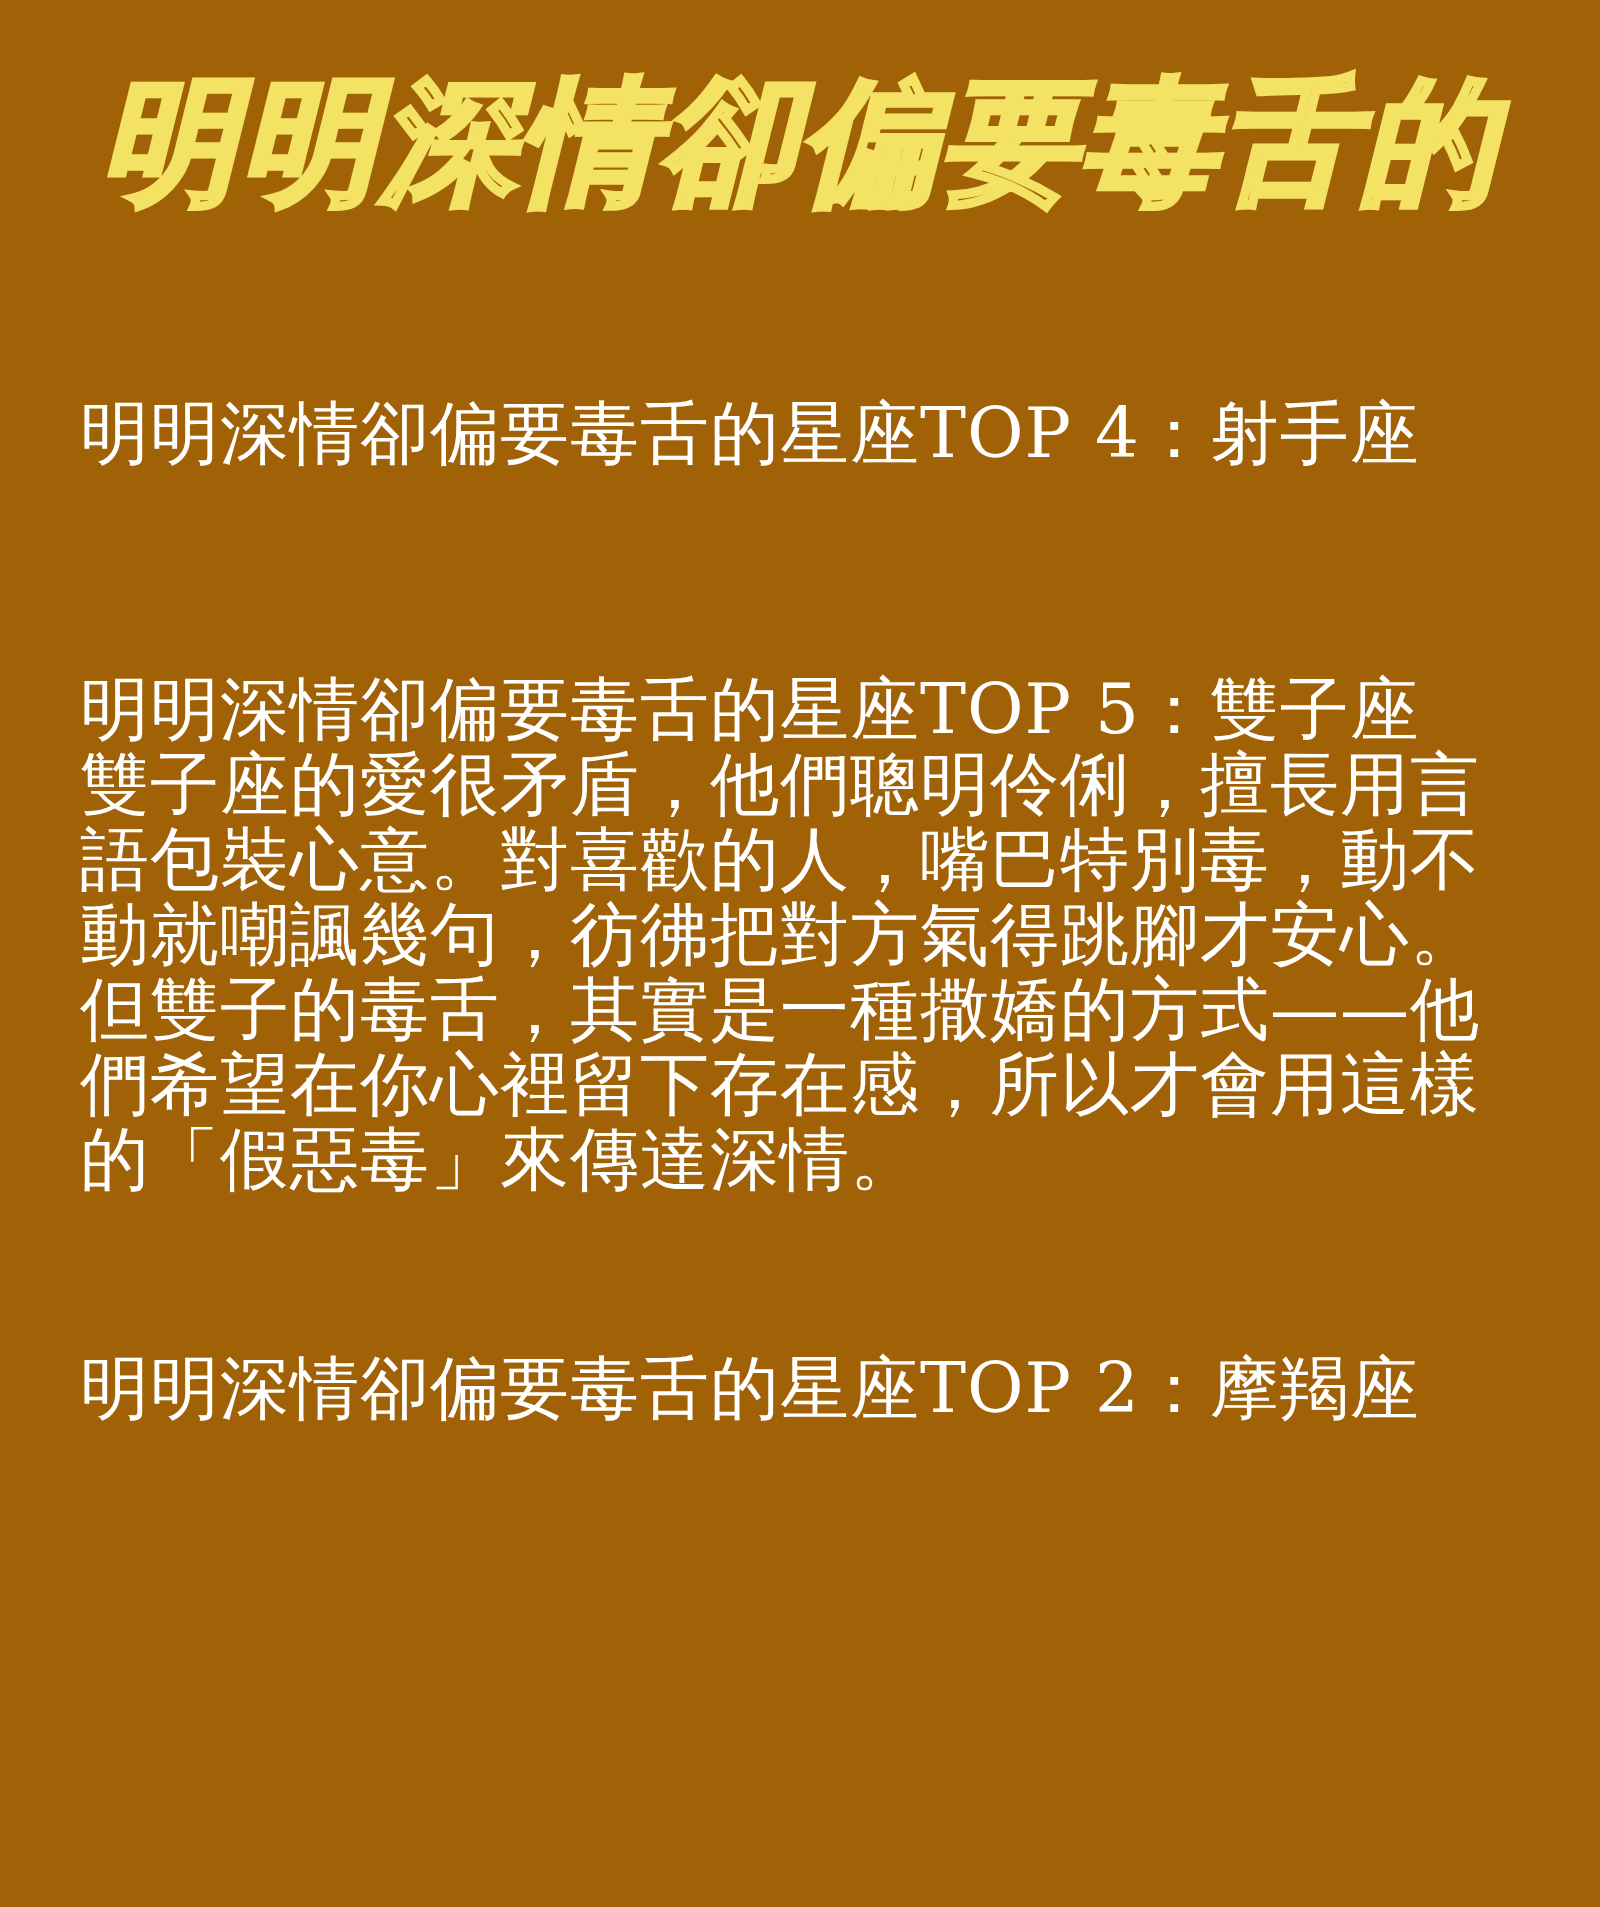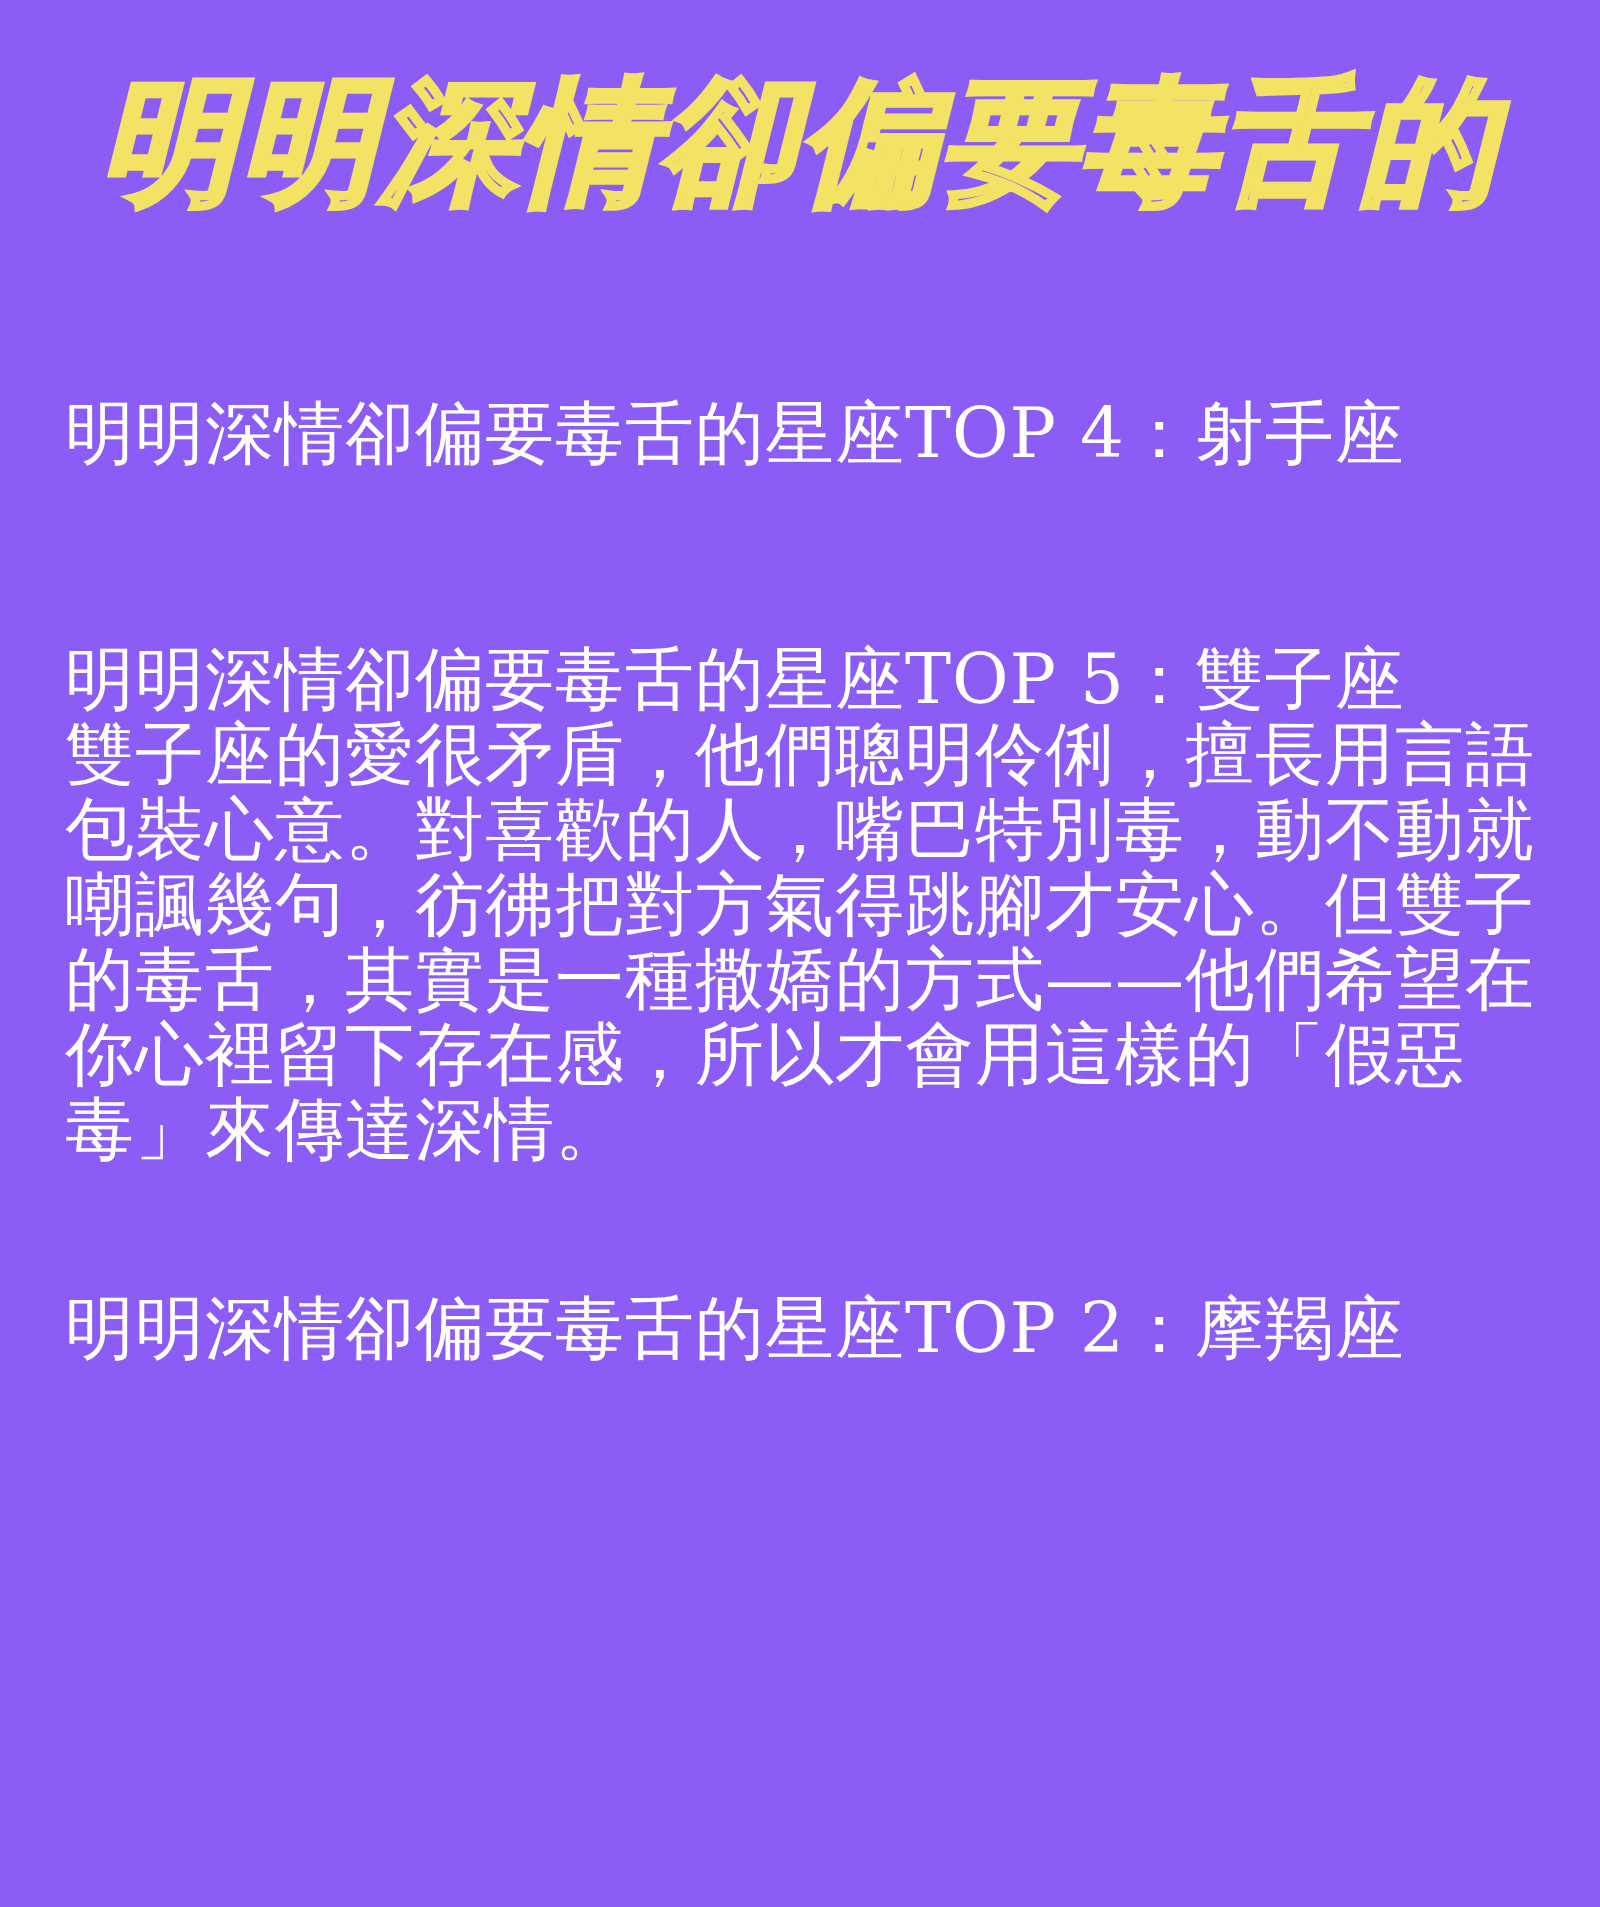--- a/index.html
+++ b/index.html
@@ -4,21 +4,21 @@
 <style>
   html, body {
     margin: 0;
     padding: 0;
     background: #000000;
   }
   .page {
     position: relative;
     width: 1600px;
     height: 1907px;
-    background: #8b5cf6;
+    background: #a16207;
     overflow: hidden;
     font-family: "DejaVu Serif", serif;
   }
   .title-block {
     padding-top: 68px;
     text-align: center;
   }
   .title-line {
     font-size: 136px;
     line-height: 146px;
@@ -33,21 +33,21 @@
   .content {
     margin-top: 182px;
     padding: 0 62px;
     color: #ffffff;
     font-size: 69px;
     line-height: 75px;
     letter-spacing: 1px;
     text-align: left;
     word-break: break-all;
   }
-  .section { margin: 3px; }
+  .section { margin: 18px; }
   .gap-large { height: 165px; }
   .gap-small { height: 118px; }
   .section-heading, .section-body {
     display: inline;
   }
   .section-text { display: block; }
 </style>
 </head>
 <body>
 

